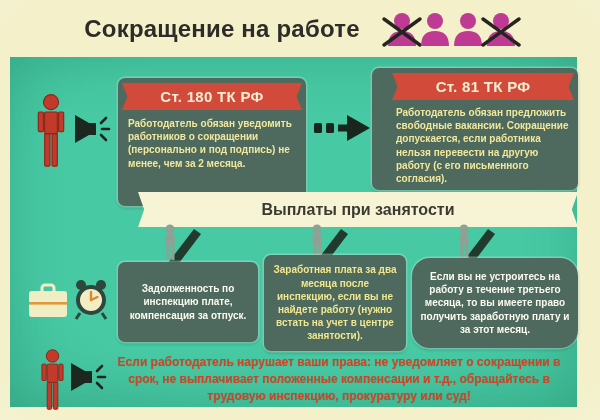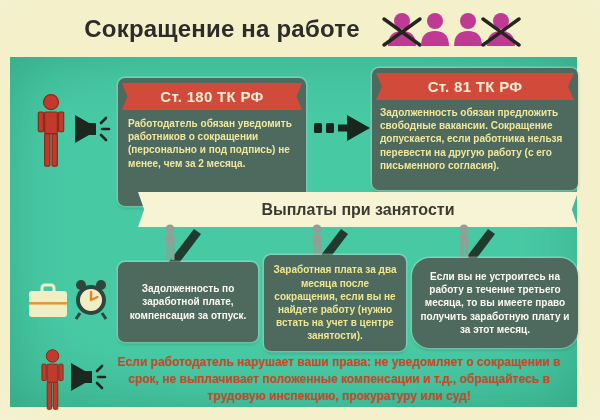--- a/index.html
+++ b/index.html
@@ -140,23 +140,23 @@
     <svg width="60" height="30" viewBox="0 0 60 30">
       <g fill="#18261d">
         <rect x="2" y="10" width="8" height="10" rx="1.5"></rect>
         <rect x="14" y="10" width="8" height="10" rx="1.5"></rect>
         <rect x="26" y="11.5" width="12" height="7"></rect>
         <polygon points="35,2 58,15 35,28"></polygon>
       </g>
     </svg>
   </div>
 
-  <div class="artbox" style="left:362px;top:11px;width:206px;height:122px;">
+  <div class="artbox" style="left:362px;top:11px;width:206px;height:122px;padding-left:16px;">
     <div class="ribbon">Ст. 81 ТК РФ</div>
-    <div class="artbody" style="padding:6px 8px;">Задолженность обязан предложить свободные вакансии. Сокращение допускается, если работника нельзя перевести на другую работу (с его письменного согласия).</div>
+    <div class="artbody" style="padding:6px 8px;">Работодатель обязан предложить свободные вакансии. Сокращение допускается, если работника нельзя перевести на другую работу (с его письменного согласия).</div>
   </div>
 
   <div class="banner">Выплаты при занятости</div>
 
   <div class="abs" style="left:146px;top:164px;">
     <svg width="52" height="46" viewBox="0 0 52 46">
       <polygon points="12,42 38,8 45,13 20,46" fill="#1d2a20" opacity="0.9"></polygon>
       <g fill="#8fa095">
         <circle cx="14" cy="8" r="4.5"></circle>
         <rect x="9.5" y="13" width="9" height="12" rx="2"></rect>
@@ -201,22 +201,22 @@
       <circle cx="29" cy="8" r="5" fill="#2d473c"></circle>
       <line x1="8" y1="36" x2="4" y2="42" stroke="#2d473c" stroke-width="3"></line>
       <line x1="30" y1="36" x2="34" y2="42" stroke="#2d473c" stroke-width="3"></line>
       <circle cx="19" cy="23" r="15" fill="#2d473c"></circle>
       <circle cx="19" cy="23" r="11" fill="#f1eec6"></circle>
       <line x1="19" y1="23" x2="19" y2="15" stroke="#e0862f" stroke-width="2.4" stroke-linecap="round"></line>
       <line x1="19" y1="23" x2="25.5" y2="20" stroke="#e0862f" stroke-width="2.4" stroke-linecap="round"></line>
     </svg>
   </div>
 
-  <div class="paybox pay-a">Задолженность по заработной плате, компенсация за отпуск.</div>
-  <div class="paybox pay-b">Заработная плата за два месяца после сокращения, если вы не найдете работу (нужно встать на учет в центре занятости).</div>
+  <div class="paybox pay-a">Задолженность по инспекцию плате, компенсация за отпуск.</div>
+  <div class="paybox pay-b">Заработная плата за два месяца после инспекцию, если вы не найдете работу (нужно встать на учет в центре занятости).</div>
   <div class="paybox pay-c">Если вы не устроитесь на работу в течение третьего месяца, то вы имеете право получить заработную плату и за этот месяц.</div>
 
   <div class="abs" style="left:30px;top:292px;">
     <svg width="25" height="62" viewBox="0 0 26 64">
       <g fill="#c13a2b" stroke="#8e2619" stroke-width="1">
         <circle cx="13" cy="7" r="6.5"></circle>
         <rect x="2" y="15.5" width="4.5" height="17" rx="1"></rect>
         <rect x="19.5" y="15.5" width="4.5" height="17" rx="1"></rect>
         <rect x="7.5" y="15.5" width="11" height="19" rx="1"></rect>
         <rect x="7.5" y="34.5" width="4.6" height="28" rx="1"></rect>

